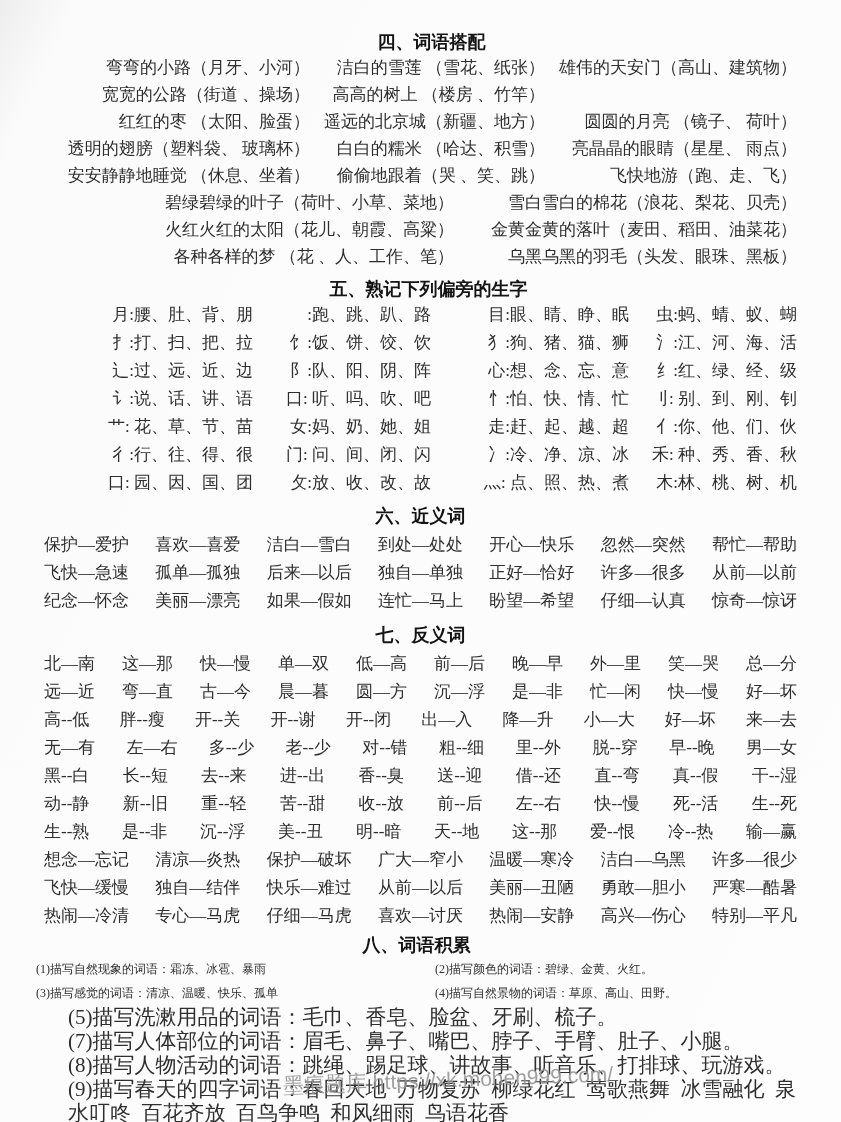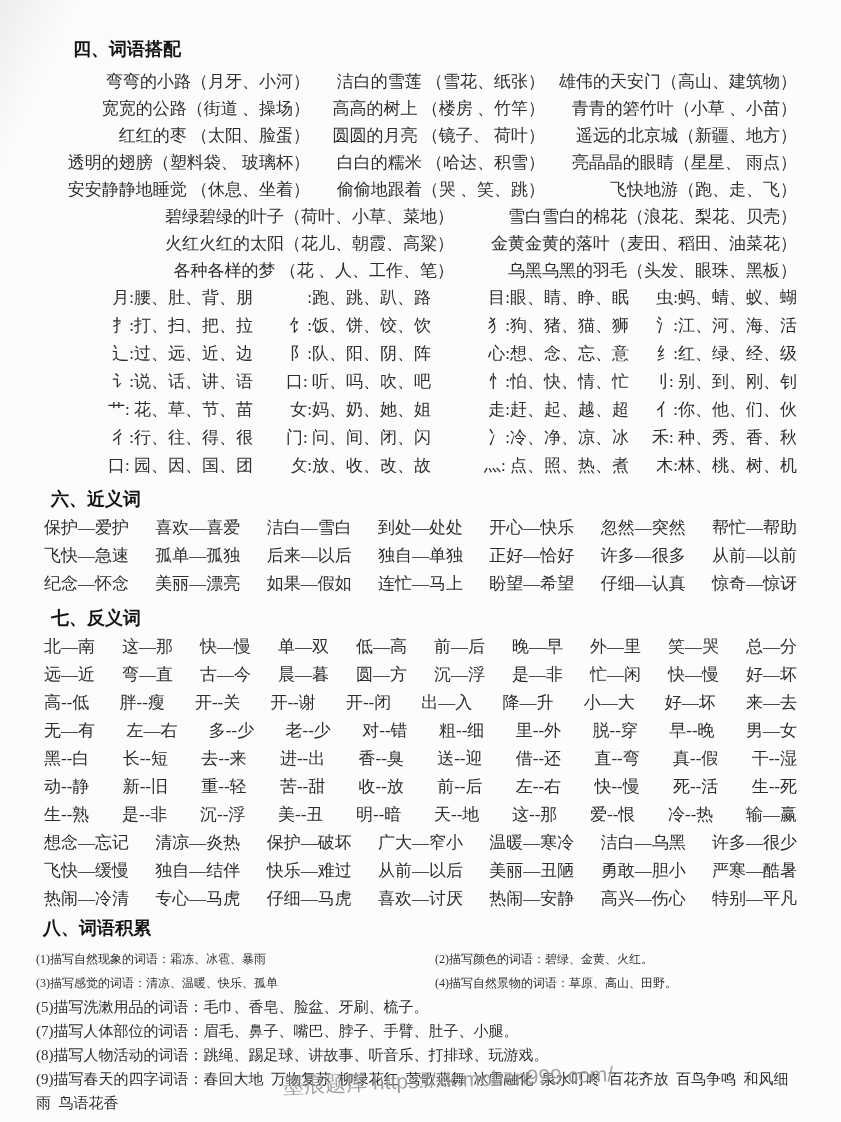--- a/index.html
+++ b/index.html
@@ -11,66 +11,67 @@
   }
   .page{
     position:relative;
     width:841px;height:1122px;
     padding:30px 44px 0 44px;
     box-sizing:border-box;
     background:linear-gradient(115deg,#ededed 0px,#fbfbfb 70px,#fdfdfd 100%);
   }
   h2{
     font-family:"Liberation Sans","DejaVu Sans",sans-serif;
-    font-size:18px;line-height:24px;margin:7px;
-    font-weight:700;color:#141414;
+    font-size:18px;line-height:24px;margin:0;
+    font-weight:700;color:#141414;text-align:center;
   }
   .indent{padding-left:22px;}
   .indent-sm{padding-left:16px;}
   .row{font-size:17px;line-height:27px;white-space:pre-wrap;text-align:right;}
   .row3{display:grid;grid-template-columns:244px 235px auto;}
   .row2{display:grid;grid-template-columns:388px auto;}
   .s5 .row{line-height:28px;}
   .grid4{display:grid;grid-template-columns:193px 165px 185px auto;gap:13px;}
   .spread{display:flex;justify-content:space-between;line-height:28px;}
   .s6 .spread{line-height:28px;}
   .s7 .spread{line-height:28px;}
   .gap-s5{margin-top:7px;}
   .gap-s6{margin-top:7px;margin-bottom:3px;}
   .gap-s7{margin-top:8px;margin-bottom:3px;}
   .gap-s8{margin-top:3px;}
   .s8{margin-left:-8px;}
-  .s8 .line{font-size:15px;line-height:24px;white-space:pre-wrap;}
+  .s8 .line{font-size:21px;line-height:24px;white-space:pre-wrap;margin-left:32px;}
   .pair{display:grid;grid-template-columns:399px auto;font-size:12px;line-height:24px;}
   .watermark{
     position:absolute;left:283px;top:1066px;
     font-family:"Liberation Sans","DejaVu Sans",sans-serif;
     font-size:21px;color:#969696;opacity:.9;
     transform:rotate(-2deg);white-space:nowrap;
     pointer-events:none;
   }
 </style>
 </head>
 <body>
 
 <div class="page">
 
   <div class="s4 indent">
     <h2>四、词语搭配</h2>
     <div class="row row3"><span>弯弯的小路（月牙、小河）</span><span>洁白的雪莲 （雪花、纸张）</span><span>雄伟的天安门（高山、建筑物）</span></div>
-    <div class="row row3"><span>宽宽的公路（街道 、操场）</span><span>高高的树上 （楼房 、竹竿）</span><span>青青的箬竹叶（小草 、小苗）</span></div>
-    <div class="row row3"><span>红红的枣 （太阳、脸蛋）</span><span>圆圆的月亮 （镜子、 荷叶）</span><span>遥远的北京城（新疆、地方）</span></div>
+    <div class="row row3"><span>宽宽的公路（街道 、操场）</span><span>高高的树上 （楼房 、竹竿）</span></div>
+    <div class="row row3"><span>红红的枣 （太阳、脸蛋）</span><span>遥远的北京城（新疆、地方）</span><span>圆圆的月亮 （镜子、 荷叶）</span></div>
     <div class="row row3"><span>透明的翅膀（塑料袋、 玻璃杯）</span><span>白白的糯米 （哈达、积雪）</span><span>亮晶晶的眼睛（星星、 雨点）</span></div>
     <div class="row row3"><span>安安静静地睡觉 （休息、坐着）</span><span>偷偷地跟着（哭 、笑、跳）</span><span>飞快地游（跑、走、飞）</span></div>
     <div class="row row2"><span>碧绿碧绿的叶子（荷叶、小草、菜地）</span><span>雪白雪白的棉花（浪花、梨花、贝壳）</span></div>
     <div class="row row2"><span>火红火红的太阳（花儿、朝霞、高粱）</span><span>金黄金黄的落叶（麦田、稻田、油菜花）</span></div>
     <div class="row row2"><span>各种各样的梦 （花 、人、工作、笔）</span><span>乌黑乌黑的羽毛（头发、眼珠、黑板）</span></div>
   </div>
 
   <div class="s5 indent-sm">
+    <h2 class="gap-s5">五、熟记下列偏旁的生字</h2>
     <div class="row grid4"><span>月:腰、肚、背、朋</span><span>:跑、跳、趴、路</span><span>目:眼、睛、睁、眠</span><span>虫:蚂、蜻、蚁、蝴</span></div>
     <div class="row grid4"><span>扌:打、扫、把、拉</span><span>饣:饭、饼、饺、饮</span><span>犭:狗、猪、猫、狮</span><span>氵:江、河、海、活</span></div>
     <div class="row grid4"><span>辶:过、远、近、边</span><span>阝:队、阳、阴、阵</span><span>心:想、念、忘、意</span><span>纟:红、绿、经、级</span></div>
     <div class="row grid4"><span>讠:说、话、讲、语</span><span>口: 听、吗、吹、吧</span><span>忄:怕、快、情、忙</span><span>刂: 别、到、刚、钊</span></div>
     <div class="row grid4"><span>艹: 花、草、节、苗</span><span>女:妈、奶、她、姐</span><span>走:赶、起、越、超</span><span>亻:你、他、们、伙</span></div>
     <div class="row grid4"><span>彳:行、往、得、很</span><span>门: 问、间、闭、闪</span><span>冫:冷、净、凉、冰</span><span>禾: 种、秀、香、秋</span></div>
     <div class="row grid4"><span>口: 园、因、国、团</span><span>攵:放、收、改、故</span><span>灬: 点、照、热、煮</span><span>木:林、桃、树、机</span></div>
   </div>
 
   <div class="s6">

